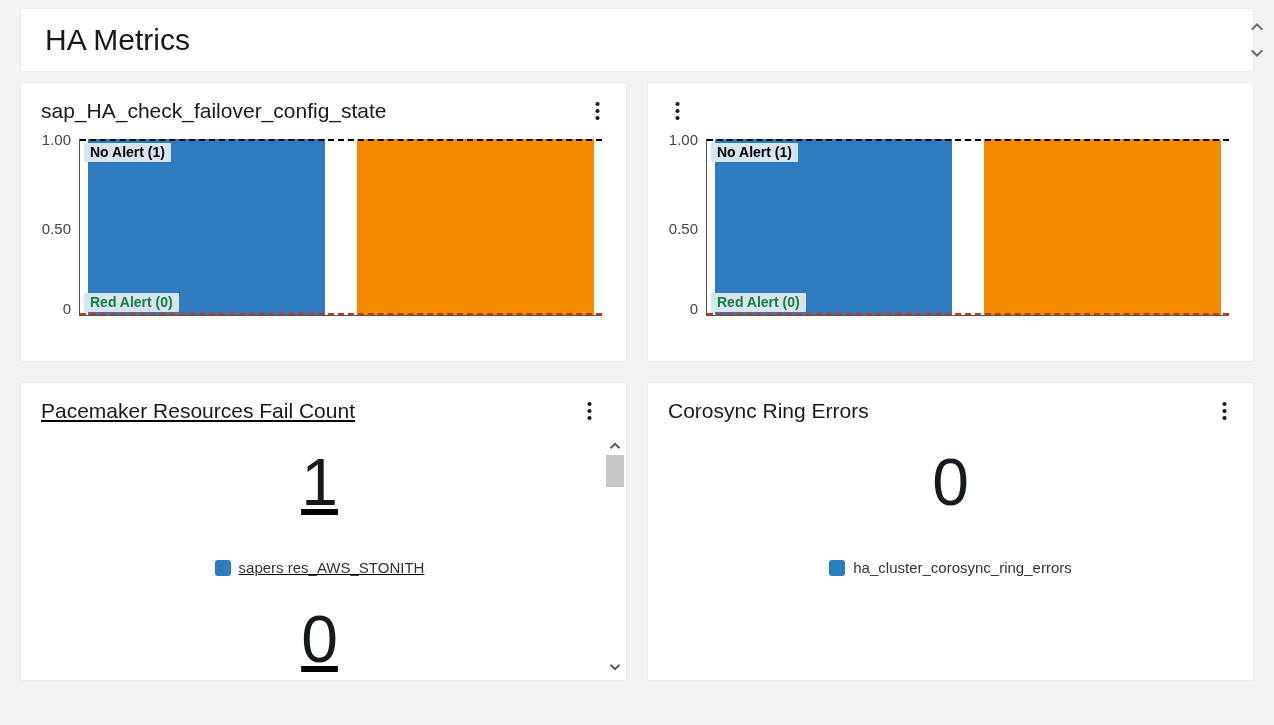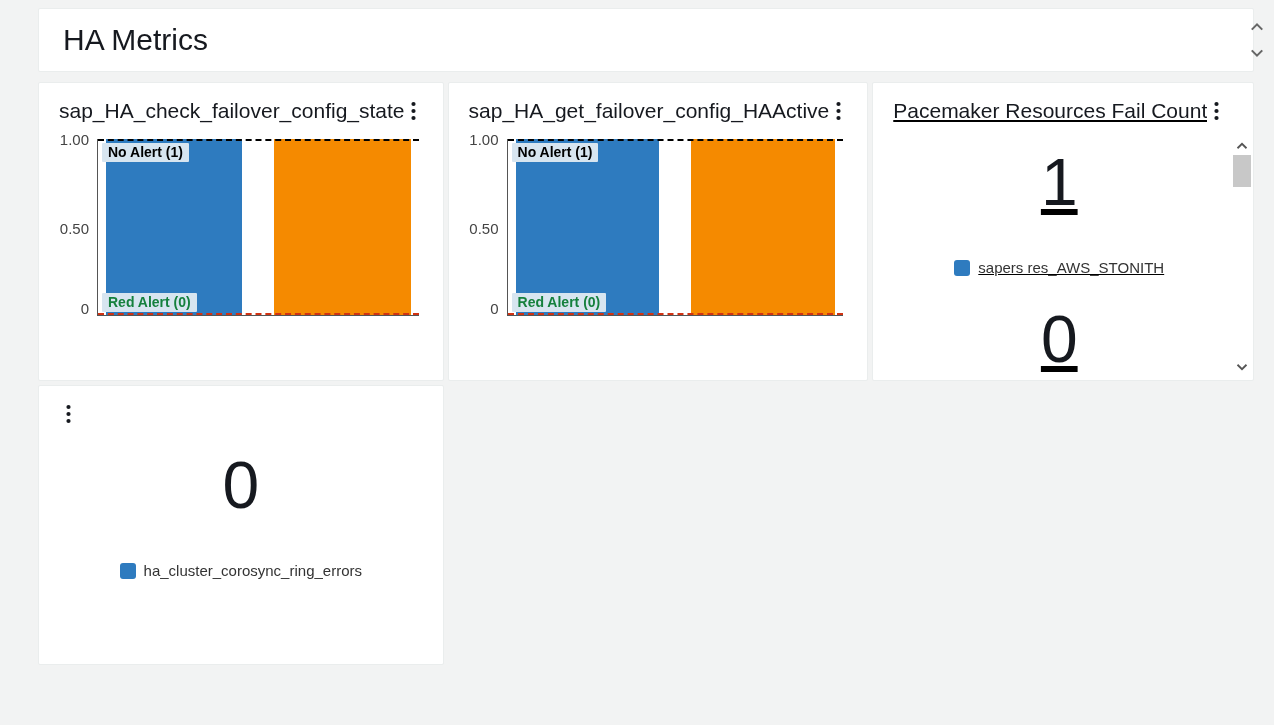--- a/index.html
+++ b/index.html
@@ -10,21 +10,20 @@
     body {
       font-family: "Amazon Ember", "Helvetica Neue", Arial, sans-serif;
       background: #f2f3f3;
       width: 1274px;
       height: 725px;
       overflow: hidden;
       position: relative;
     }
     .page {
       padding: 8px 20px;
-      margin-left: 18px;
     }
     .section-header {
       background: #fff;
       border: 1px solid #eaeded;
       border-radius: 2px;
       padding: 14px 24px;
       margin-bottom: 10px;
       position: relative;
     }
     .section-title {
@@ -44,22 +43,22 @@
       width: 20px;
       height: 20px;
       display: flex;
       align-items: center;
       justify-content: center;
       color: #666;
       cursor: pointer;
     }
     .grid {
       display: grid;
-      grid-template-columns: 1fr 1fr 1fr;
-      gap: 4px;
+      grid-template-columns: 1fr 1fr;
+      gap: 20px;
     }
     .panel {
       background: #fff;
       border: 1px solid #eaeded;
       border-radius: 2px;
       padding: 16px 20px 8px 20px;
       position: relative;
       min-height: 280px;
     }
     .panel-header {
@@ -254,21 +253,20 @@
           </div>
           <div class="thresh-line dash-red" style="bottom:0;">
             <span class="thresh-label red">Red Alert (0)</span>
           </div>
         </div>
       </div>
     </div>
 
     <div class="panel">
       <div class="panel-header">
-        <div class="panel-title">sap_HA_get_failover_config_HAActive</div>
         <div class="kebab">
           <svg width="5" height="20" viewBox="0 0 5 20">
               <circle cx="2.5" cy="3" r="2.1"></circle>
               <circle cx="2.5" cy="10" r="2.1"></circle>
               <circle cx="2.5" cy="17" r="2.1"></circle>
             </svg>
         </div>
       </div>
       <div class="chart-area">
         <div class="y-ticks">
@@ -322,20 +320,21 @@
         <div class="btn">
           <svg width="12" height="12" viewBox="0 0 16 16">
               <path d="M2 5 L8 11 L14 5" fill="none" stroke="#555" stroke-width="2.4"></path>
             </svg>
         </div>
       </div>
     </div>
 
     <div class="panel">
       <div class="panel-header">
+        <div class="panel-title">Corosync Ring Errors</div>
         <div class="kebab">
           <svg width="5" height="20" viewBox="0 0 5 20">
               <circle cx="2.5" cy="3" r="2.1"></circle>
               <circle cx="2.5" cy="10" r="2.1"></circle>
               <circle cx="2.5" cy="17" r="2.1"></circle>
             </svg>
         </div>
       </div>
       <div class="counter-panel">
         <div class="big-num">0</div>

